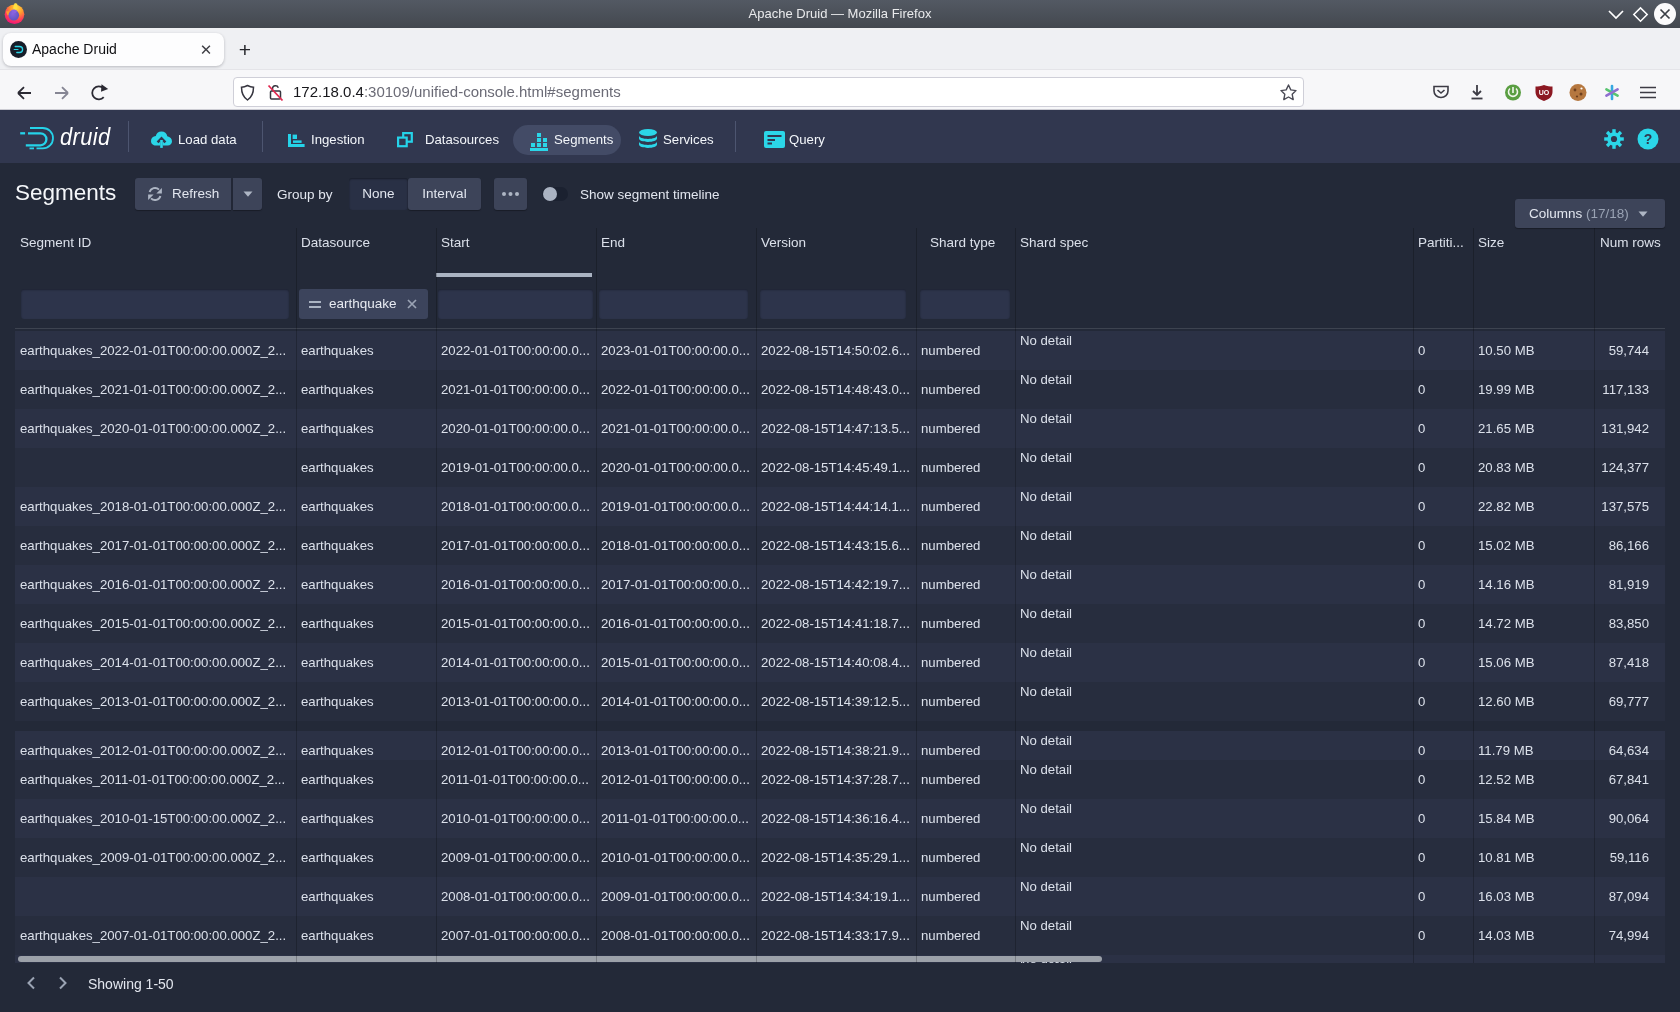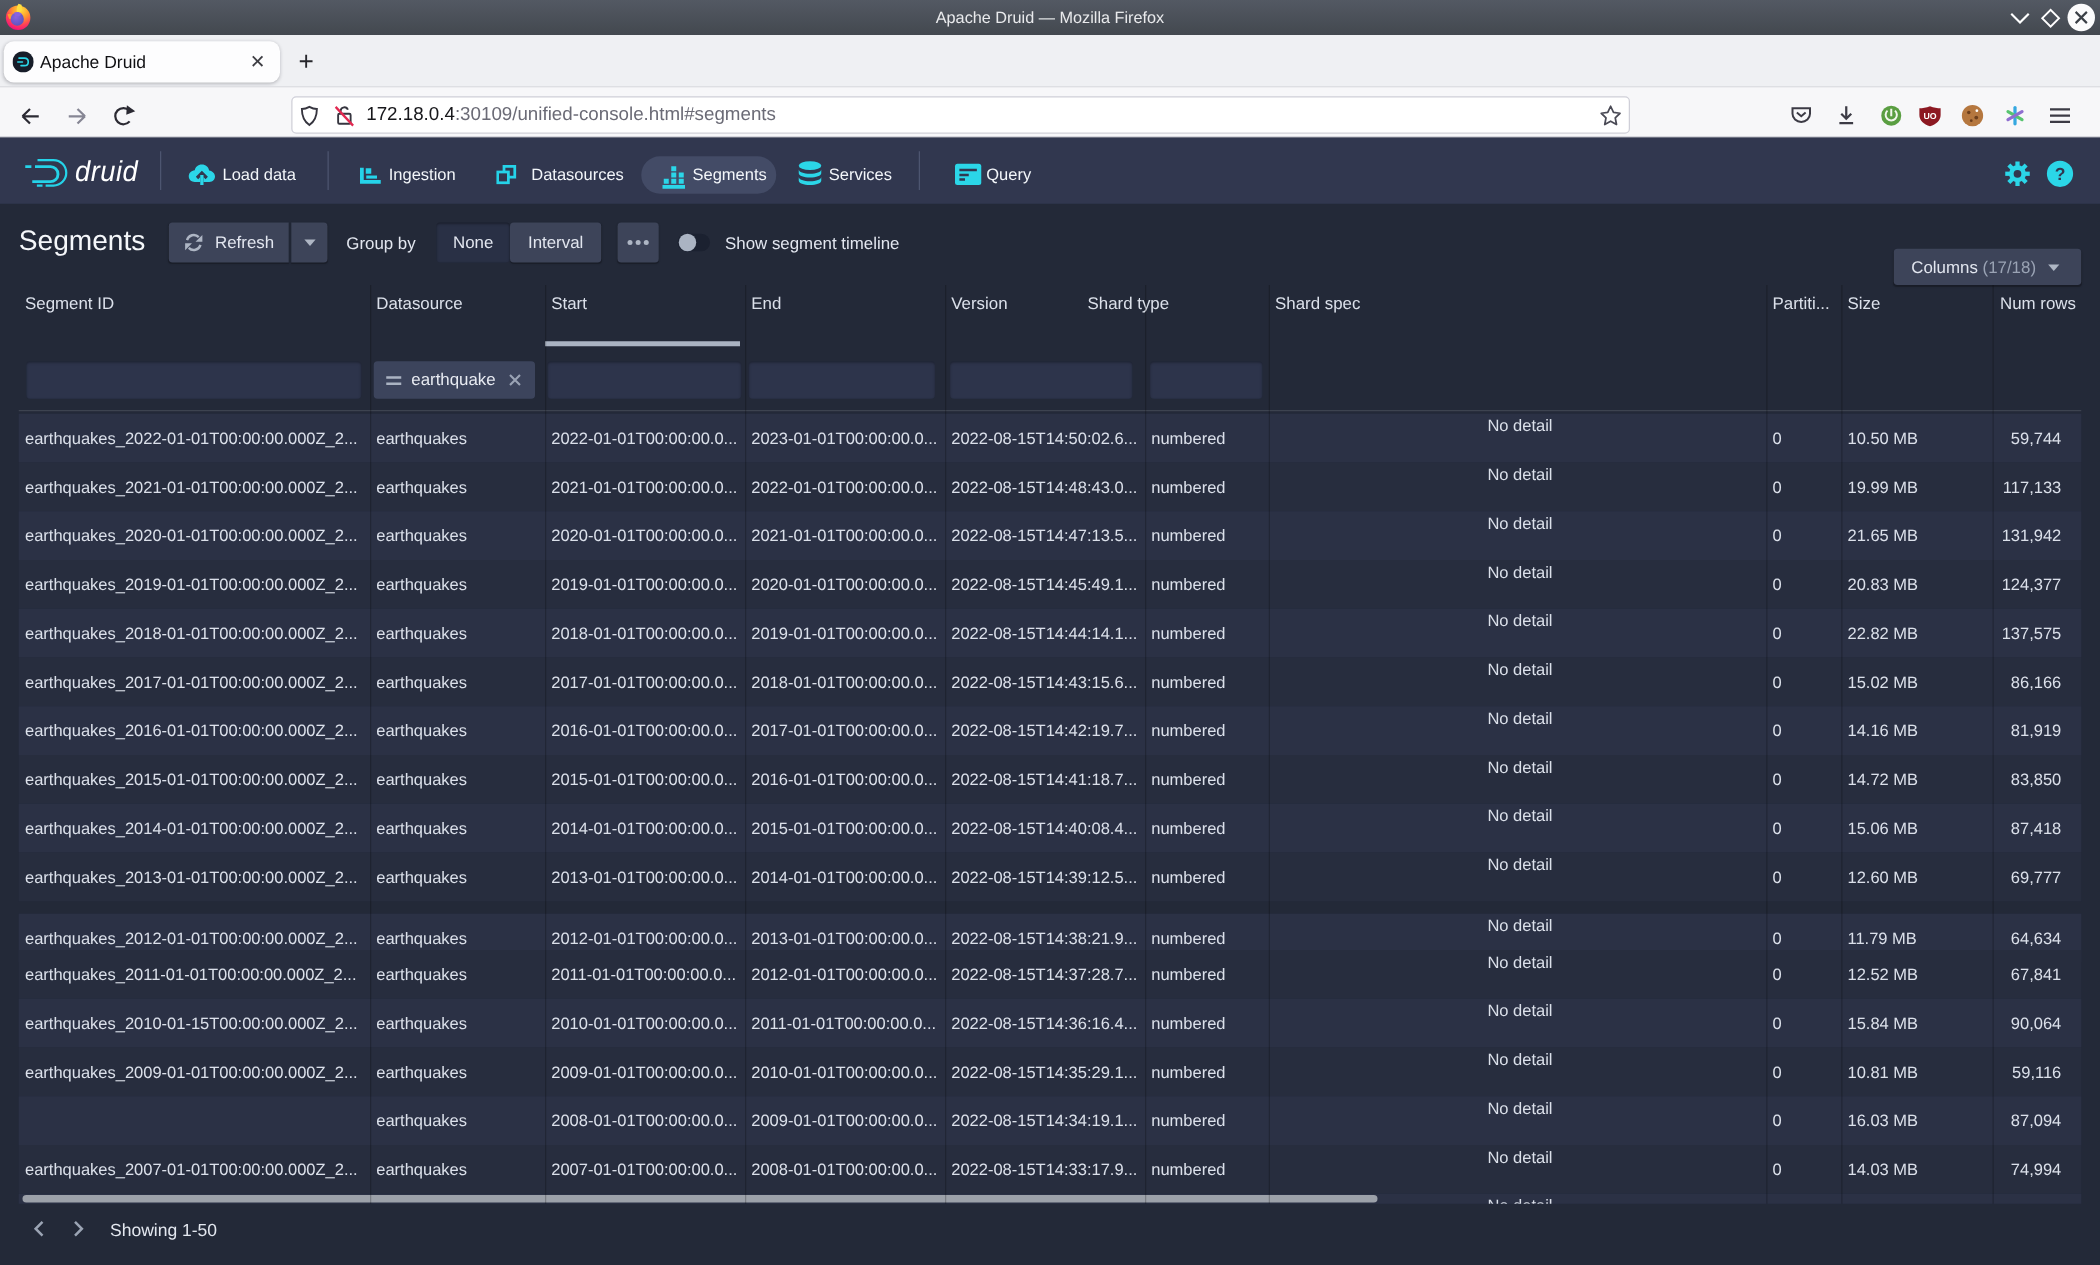--- a/index.html
+++ b/index.html
@@ -32,21 +32,21 @@
 
 .hcell { top:235px; color:#dbe0ea; font-size:13.5px; }
 .vsep { position:absolute; top:228px; width:1px; height:735px; background:rgba(0,0,0,.22); z-index:3; }
 #sortline { left:436px; top:272.5px; width:156px; height:4px; background:#aab3c2; }
 #tbodyline { left:15px; top:328px; width:1650px; height:1px; background:rgba(255,255,255,.12); }
 .finput { position:absolute; top:289px; height:30px; background:#2d344b; border-radius:3px; box-shadow:inset 0 1px 2px rgba(0,0,0,.35); }
 .row { position:absolute; left:15px; width:1650px; height:39px; overflow:hidden; }
 .row.odd { background:#2b3145; }
 .row.even { background:#272d3e; }
 .row .c { position:absolute; top:0; height:39px; line-height:39px; color:#dbe0ea; font-size:13.2px; white-space:nowrap; overflow:hidden; }
-.row .c.top { line-height:13px; padding-top:3px;text-align:center; }
+.row .c.top { line-height:13px; padding-top:3px; }
 .row .c.r { text-align:right; }
 #hscroll { left:18px; top:955.5px; width:1084px; height:6px; border-radius:3px; background:#9ca1a9; }
 .pagec { top:973px; width:20px; height:20px; color:#c3cad6; font-size:17px; line-height:20px; text-align:center; }
 #showing { left:88px; top:976px; color:#e3e7ef; font-size:14px; }
 </style></head>
 <body>
 <div id="page">
 
 <div class="abs" id="titlebar"></div>
 <div class="abs" id="titletext">Apache Druid — Mozilla Firefox</div>
@@ -274,21 +274,21 @@
 <div class="vsep" style="left:916px"></div>
 <div class="vsep" style="left:1015px"></div>
 <div class="vsep" style="left:1413px"></div>
 <div class="vsep" style="left:1473px"></div>
 <div class="vsep" style="left:1594px"></div>
 <div class="abs hcell" style="left:20px">Segment ID</div>
 <div class="abs hcell" style="left:301px">Datasource</div>
 <div class="abs hcell" style="left:441px">Start</div>
 <div class="abs hcell" style="left:601px">End</div>
 <div class="abs hcell" style="left:761px">Version</div>
-<div class="abs hcell" style="left:870px">Shard type</div>
+<div class="abs hcell" style="left:930px">Shard type</div>
 <div class="abs hcell" style="left:1020px">Shard spec</div>
 <div class="abs hcell" style="left:1418px">Partiti...</div>
 <div class="abs hcell" style="left:1478px">Size</div>
 <div class="abs hcell" style="left:1600px">Num rows</div>
 <div class="abs" id="sortline"></div>
 <div class="abs" id="tbodyline"></div>
 <div class="finput" style="left:21px;width:268px"></div>
 
 <div class="finput" style="left:299px;width:129px;background:#3c445c;box-shadow:none;">
 <svg style="position:absolute;left:9px;top:11px" width="14" height="9" viewBox="0 0 14 9">
@@ -333,21 +333,20 @@
 <div class="c" style="left:426px;width:154px">2020-01-01T00:00:00.0...</div>
 <div class="c" style="left:586px;width:154px">2021-01-01T00:00:00.0...</div>
 <div class="c" style="left:746px;width:154px">2022-08-15T14:47:13.5...</div>
 <div class="c" style="left:906px;width:93px">numbered</div>
 <div class="c top" style="left:1005px;width:392px">No detail</div>
 <div class="c" style="left:1403px;width:54px">0</div>
 <div class="c" style="left:1463px;width:115px">21.65 MB</div>
 <div class="c r" style="left:1580px;width:54px">131,942</div>
 </div>
 <div class="row even" style="top:447.5px">
-<div class="c" style="left:5px;width:275px">earthquakes_2019-01-01T00:00:00.000Z_2...</div>
 <div class="c" style="left:286px;width:134px">earthquakes</div>
 <div class="c" style="left:426px;width:154px">2019-01-01T00:00:00.0...</div>
 <div class="c" style="left:586px;width:154px">2020-01-01T00:00:00.0...</div>
 <div class="c" style="left:746px;width:154px">2022-08-15T14:45:49.1...</div>
 <div class="c" style="left:906px;width:93px">numbered</div>
 <div class="c top" style="left:1005px;width:392px">No detail</div>
 <div class="c" style="left:1403px;width:54px">0</div>
 <div class="c" style="left:1463px;width:115px">20.83 MB</div>
 <div class="c r" style="left:1580px;width:54px">124,377</div>
 </div>

